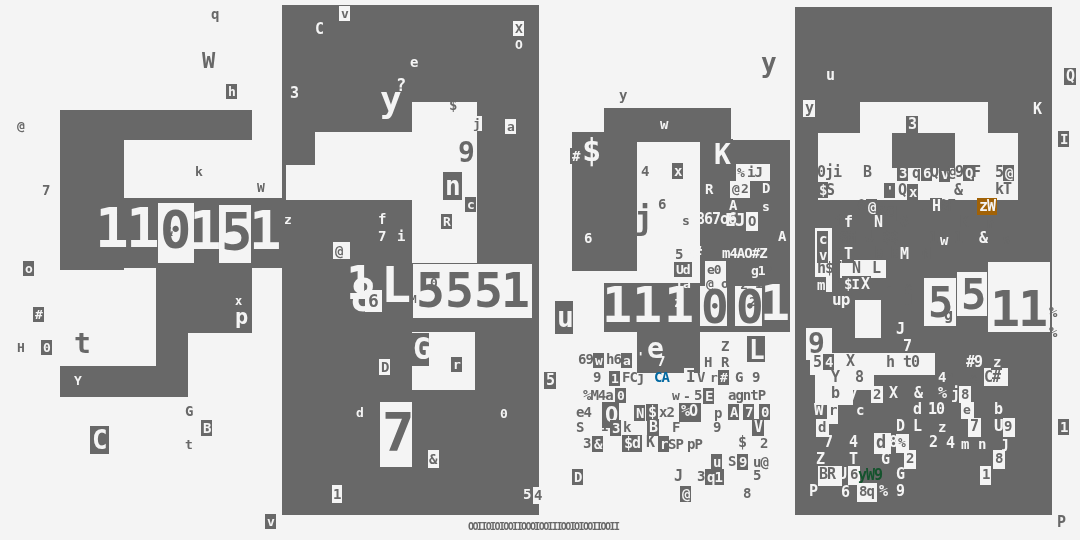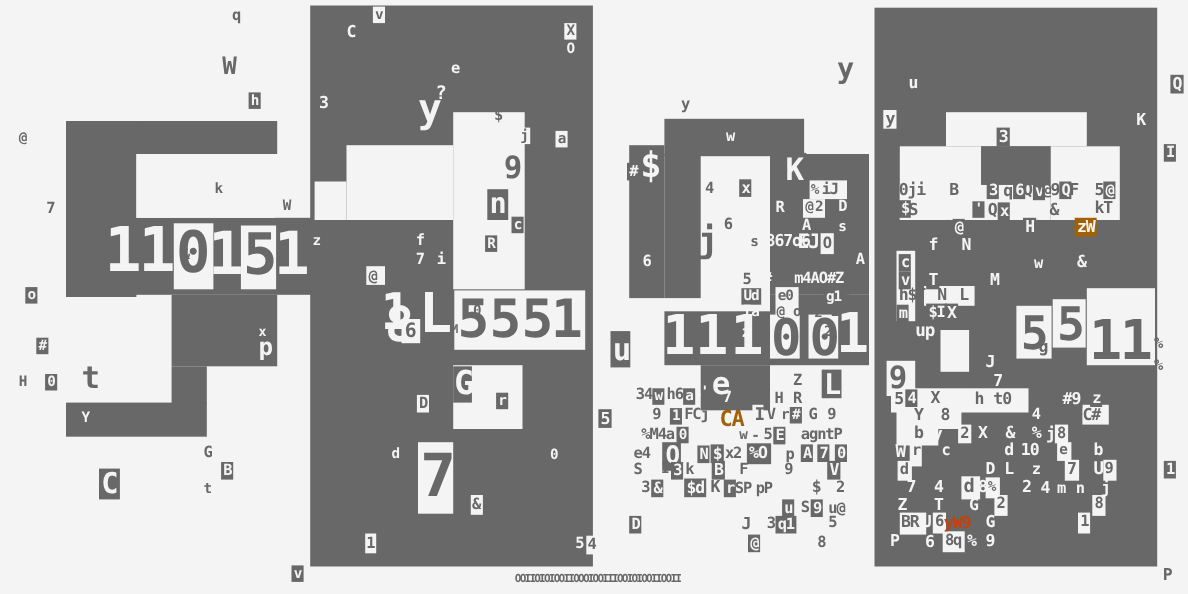--- a/index.html
+++ b/index.html
@@ -208,34 +208,34 @@
       <span class="g" style="left: 674px; top: 295px; font-size: 14px; color: rgb(244, 244, 244);">z</span>
       <span class="g" style="left: 749px; top: 295px; font-size: 13px; color: rgb(104, 104, 104);">2</span>
       <span class="g" style="left: 602px; top: 280px; font-size: 50px; color: rgb(244, 244, 244);">1</span>
       <span class="g" style="left: 632px; top: 280px; font-size: 50px; color: rgb(244, 244, 244);">1</span>
       <span class="g" style="left: 664px; top: 280px; font-size: 50px; color: rgb(244, 244, 244);">1</span>
       <span class="g" style="left: 701px; top: 284px; font-size: 46px; color: rgb(104, 104, 104);">0</span>
       <span class="g" style="left: 736px; top: 284px; font-size: 46px; color: rgb(104, 104, 104);">0</span>
       <span class="g" style="left: 760px; top: 278px; font-size: 50px; color: rgb(244, 244, 244);">1</span>
       <span class="g" style="left: 557px; top: 304px; font-size: 28px; color: rgb(244, 244, 244);">u</span>
       <span class="g" style="left: 749px; top: 337px; font-size: 26px; color: rgb(244, 244, 244);">L</span>
-      <span class="g" style="left: 578px; top: 352px; font-size: 14px; color: rgb(104, 104, 104);">34</span>
+      <span class="g" style="left: 578px; top: 352px; font-size: 14px; color: rgb(104, 104, 104);">69</span>
       <span class="g chip" style="left: 593px; top: 353px; font-size: 13px; color: rgb(244, 244, 244); background: rgb(104, 104, 104);">w</span>
       <span class="g" style="left: 606px; top: 352px; font-size: 14px; color: rgb(104, 104, 104);">h6</span>
       <span class="g chip" style="left: 621px; top: 353px; font-size: 13px; color: rgb(244, 244, 244); background: rgb(104, 104, 104);">a</span>
       <span class="g" style="left: 630px; top: 350px; font-size: 13px; color: rgb(244, 244, 244);">l'</span>
       <span class="g" style="left: 647px; top: 335px; font-size: 28px; color: rgb(244, 244, 244);">e</span>
       <span class="g" style="left: 657px; top: 354px; font-size: 14px; color: rgb(244, 244, 244);">7</span>
       <span class="g" style="left: 721px; top: 339px; font-size: 14px; color: rgb(104, 104, 104);">Z</span>
       <span class="g" style="left: 704px; top: 355px; font-size: 14px; color: rgb(104, 104, 104);">H</span>
       <span class="g" style="left: 721px; top: 355px; font-size: 14px; color: rgb(104, 104, 104);">R</span>
       <span class="g" style="left: 593px; top: 370px; font-size: 14px; color: rgb(104, 104, 104);">9</span>
       <span class="g chip" style="left: 609px; top: 371px; font-size: 13px; color: rgb(244, 244, 244); background: rgb(104, 104, 104);">1</span>
       <span class="g" style="left: 622px; top: 370px; font-size: 14px; color: rgb(104, 104, 104);">FCj</span>
-      <span class="g" style="left: 654px; top: 370px; font-size: 20px; color: #a16207; text-align: center;">CA</span>
+      <span class="g" style="left: 654px; top: 370px; font-size: 14px; color: #0369a1; text-align: center;">CA</span>
       <span class="g" style="left: 686px; top: 369px; font-size: 16px; color: rgb(104, 104, 104);">I</span>
       <span class="g" style="left: 697px; top: 370px; font-size: 14px; color: rgb(104, 104, 104);">V</span>
       <span class="g" style="left: 710px; top: 371px; font-size: 13px; color: rgb(104, 104, 104);">r</span>
       <span class="g chip" style="left: 718px; top: 370px; font-size: 13px; color: rgb(244, 244, 244); background: rgb(104, 104, 104);">#</span>
       <span class="g" style="left: 735px; top: 370px; font-size: 14px; color: rgb(104, 104, 104);">G</span>
       <span class="g" style="left: 752px; top: 370px; font-size: 14px; color: rgb(104, 104, 104);">9</span>
       <span class="g" style="left: 583px; top: 388px; font-size: 14px; color: rgb(104, 104, 104);">%M4a</span>
       <span class="g chip" style="left: 615px; top: 388px; font-size: 13px; color: rgb(244, 244, 244); background: rgb(104, 104, 104);">0</span>
       <span class="g" style="left: 672px; top: 389px; font-size: 13px; color: rgb(104, 104, 104);">w</span>
       <span class="g" style="left: 683px; top: 390px; font-size: 13px; color: rgb(104, 104, 104);">-</span>
@@ -402,21 +402,21 @@
       <span class="g" style="left: 978px; top: 437px; font-size: 14px; color: rgb(244, 244, 244);">n</span>
       <span class="g" style="left: 1001px; top: 436px; font-size: 15px; color: rgb(244, 244, 244);">j</span>
       <span class="g" style="left: 816px; top: 452px; font-size: 15px; color: rgb(244, 244, 244);">Z</span>
       <span class="g" style="left: 849px; top: 452px; font-size: 15px; color: rgb(244, 244, 244);">T</span>
       <span class="g" style="left: 881px; top: 452px; font-size: 15px; color: rgb(244, 244, 244);">G</span>
       <span class="g" style="left: 906px; top: 451px; font-size: 14px; color: rgb(104, 104, 104);">2</span>
       <span class="g" style="left: 995px; top: 451px; font-size: 14px; color: rgb(104, 104, 104);">8</span>
       <span class="g" style="left: 819px; top: 467px; font-size: 15px; color: rgb(104, 104, 104);">BR</span>
       <span class="g" style="left: 838px; top: 467px; font-size: 15px; color: rgb(244, 244, 244);">U</span>
       <span class="g" style="left: 850px; top: 467px; font-size: 14px; color: rgb(104, 104, 104);">6</span>
-      <span class="g" style="left: 858px; top: 468px; font-size: 15px; color: #c2410c;">yW9</span>
+      <span class="g" style="left: 858px; top: 468px; font-size: 15px; color: #14532d;">yW9</span>
       <span class="g" style="left: 896px; top: 467px; font-size: 15px; color: rgb(244, 244, 244);">G</span>
       <span class="g" style="left: 982px; top: 467px; font-size: 14px; color: rgb(104, 104, 104);">1</span>
       <span class="g" style="left: 809px; top: 484px; font-size: 15px; color: rgb(244, 244, 244);">P</span>
       <span class="g" style="left: 841px; top: 485px; font-size: 15px; color: rgb(244, 244, 244);">6</span>
       <span class="g" style="left: 859px; top: 484px; font-size: 14px; color: rgb(104, 104, 104);">8q</span>
       <span class="g" style="left: 879px; top: 484px; font-size: 15px; color: rgb(244, 244, 244);">%</span>
       <span class="g" style="left: 896px; top: 484px; font-size: 15px; color: rgb(244, 244, 244);">9</span>
       <span class="g" style="left: 1057px; top: 515px; font-size: 15px; color: rgb(104, 104, 104);">P</span>
     </div>
   <div class="barcode" style="color: rgb(104, 104, 104);">OOIIOIOIOOIIOOOIOOIIIOOIOIOOIIOOII</div>

